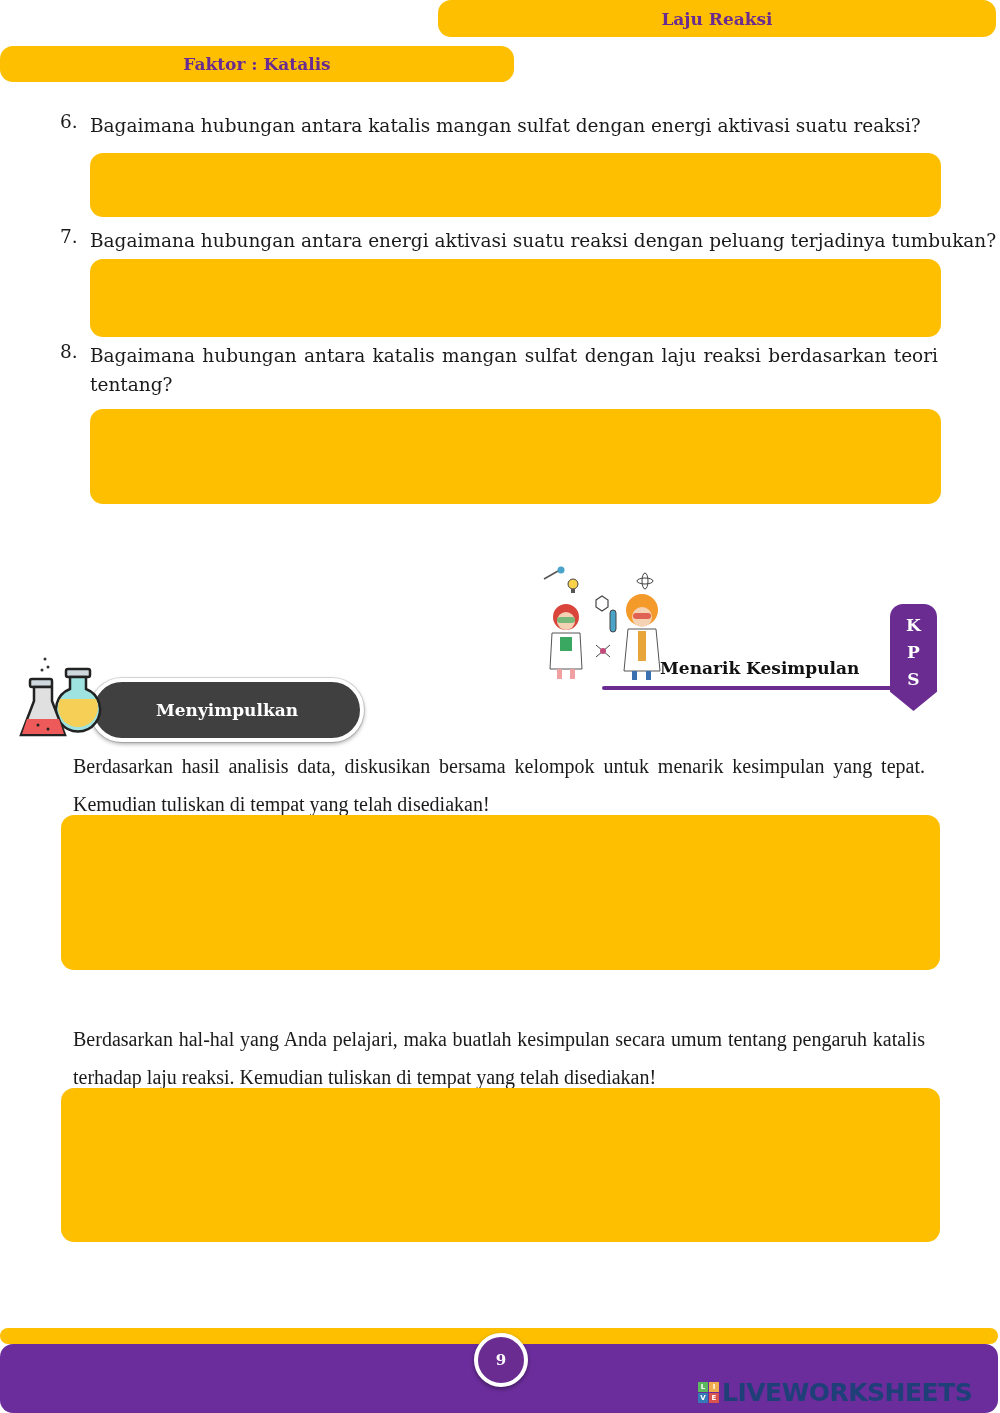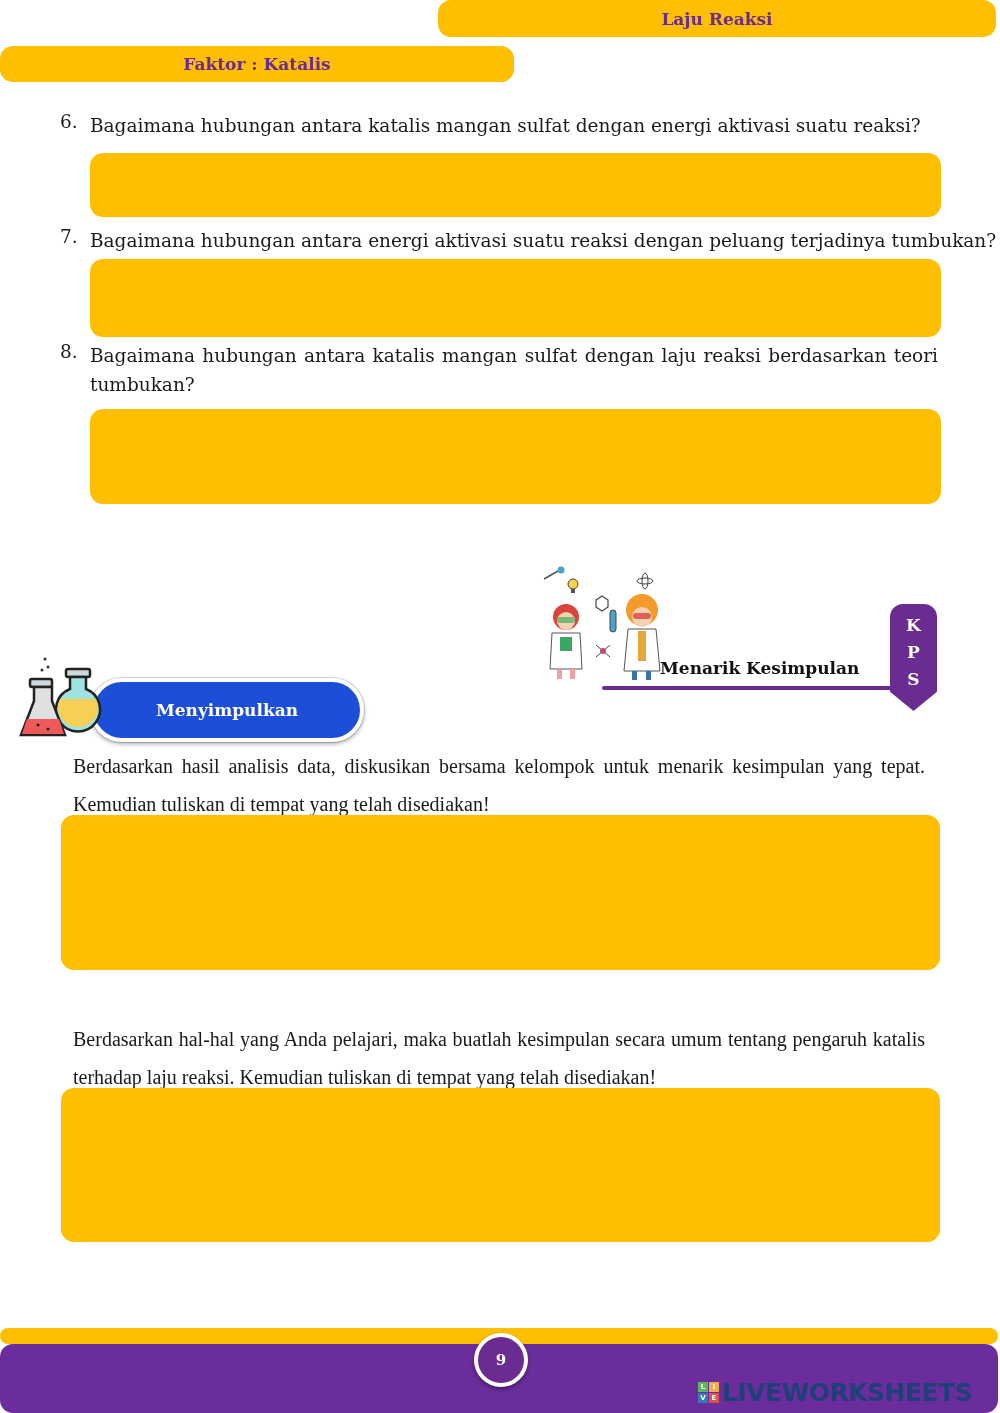--- a/index.html
+++ b/index.html
@@ -14,21 +14,21 @@
   .hdr-title {
     font-family: "DejaVu Serif", serif; font-weight: bold; color: #6A2C91;
     display: flex; align-items: center; justify-content: center;
     font-size: 17px;
   }
   .q-text { font-size: 18.5px; line-height: 29px; text-align: justify; }
   .q-num { position: absolute; left: 60px; font-size: 18.5px; }
   .para { font-family: "Liberation Serif", serif; font-size: 20px; line-height: 38px; text-align: justify; }
   .answer-box { background: #FDBF00; }
   .pill {
-    background: #1d4ed8; border-radius: 34px; border: 4px solid #fff;
+    background: #404040; border-radius: 34px; border: 4px solid #fff;
     box-shadow: 0 2px 4px rgba(0,0,0,0.35), 0 0 0 1px #ddd;
     color: #fff; font-weight: bold; font-size: 17px;
     display: flex; align-items: center; justify-content: center;
   }
   .kps {
     background: #6A2C91; color: #fff; font-weight: bold; font-size: 17px;
     clip-path: polygon(0 0, 100% 0, 100% 82%, 50% 100%, 0 82%);
     display: flex; flex-direction: column; align-items: center; padding-top: 8px; box-sizing: border-box;
   }
   .kps span { line-height: 27px; }
@@ -64,21 +64,21 @@
 </div>
 
 <div>
   <span class="q-num" style="top:226px;">7.</span>
   <div class="abs q-text" style="left:90px; top:226px; width:858px; white-space:nowrap;">Bagaimana hubungan antara energi aktivasi suatu reaksi dengan peluang terjadinya tumbukan?</div>
   <textarea class="abs answer-box" style="left: 90px; top: 259px; width: 847px; height: 74px; border: none; resize: none; outline: none;"></textarea>
 </div>
 
 <div>
   <span class="q-num" style="top:341px;">8.</span>
-  <div class="abs q-text" style="left:90px; top:341px; width:848px; text-align-last:left;">Bagaimana hubungan antara katalis mangan sulfat dengan laju reaksi berdasarkan teori tumbukan?</div>
+  <div class="abs q-text" style="left:90px; top:341px; width:848px; text-align-last:left;">Bagaimana hubungan antara katalis mangan sulfat dengan laju reaksi berdasarkan teori tentang?</div>
   <textarea class="abs answer-box" style="left: 90px; top: 409px; width: 847px; height: 91px; border: none; resize: none; outline: none;"></textarea>
 </div>
 
 <div class="abs" style="left:538px; top:565px; width:130px; height:120px;">
   <svg width="130" height="120" viewBox="0 0 130 120">
 
     <line x1="6" y1="14" x2="20" y2="6" stroke="#555" stroke-width="1.5"></line>
     <circle cx="23" cy="5" r="3.5" fill="#4aa3c9"></circle>
 
     <circle cx="35" cy="19" r="5" fill="#f8d24a" stroke="#444" stroke-width="1"></circle>

